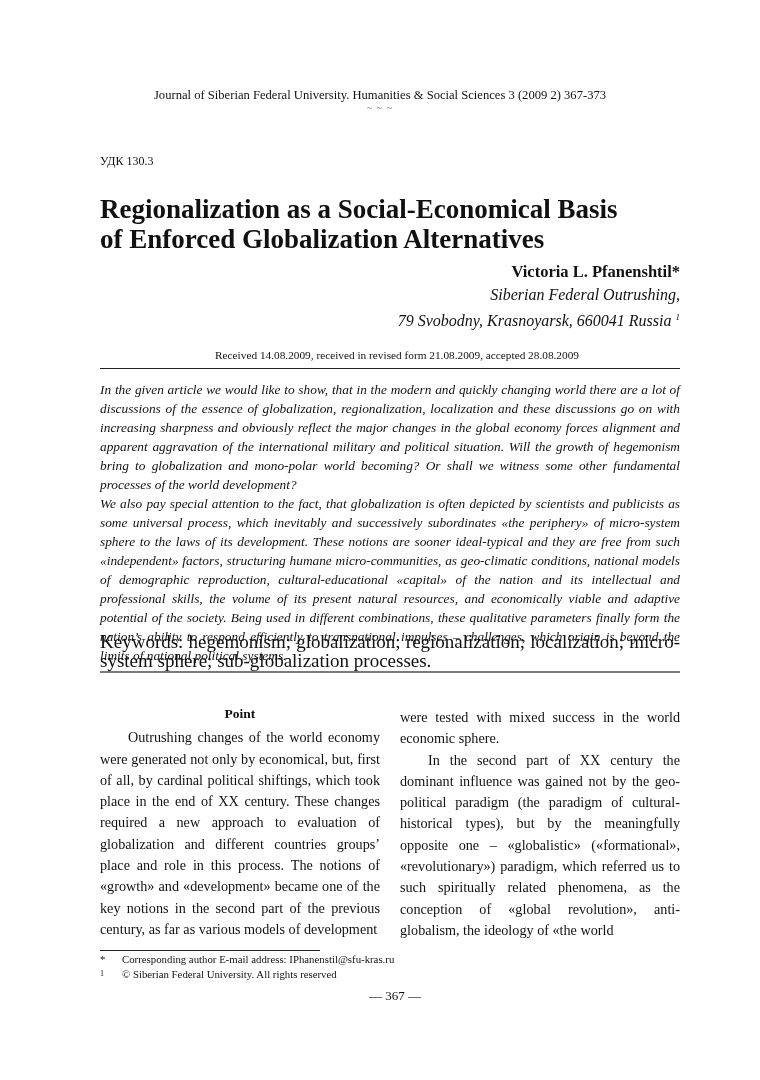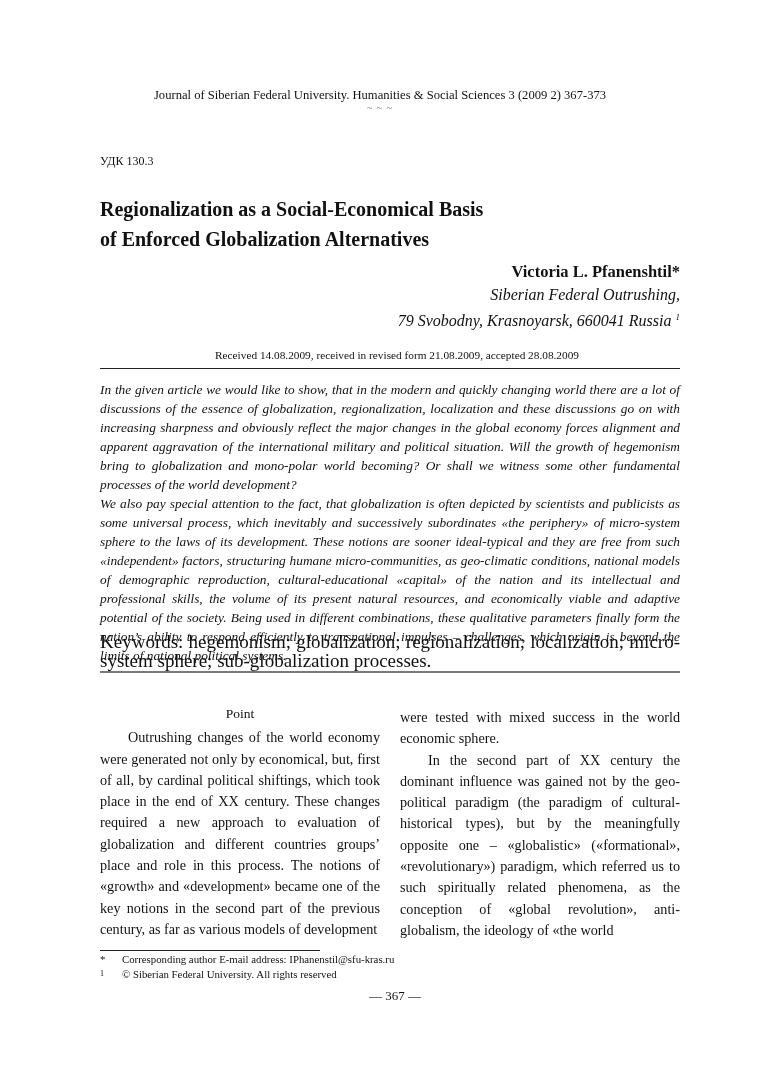--- a/index.html
+++ b/index.html
@@ -2,37 +2,37 @@
 <html><head>
 <meta charset="utf-8">
 <style>
   html, body { margin: 0; padding: 0; background: #ffffff; }
   body { width: 760px; height: 1080px; position: relative; overflow: hidden;
          font-family: "Liberation Serif", "DejaVu Serif", serif; color: #111; }
   .abs { position: absolute; }
   .journal { left: 0; width: 760px; top: 88px; text-align: center; font-size: 12.6px; }
   .tilde { left: 0; width: 760px; top: 102px; text-align: center; font-size: 10px; color: #777; letter-spacing: 1px; }
   .udk { left: 100px; top: 154px; font-size: 12px; }
-  .title { left: 100px; top: 194px; font-size: 20px; font-weight: bold; line-height: 30px; width: 560px; }
+  .title { left: 100px; top: 194px; font-size: 27px; font-weight: bold; line-height: 30px; width: 560px; }
   .author-block { right: 80px; top: 261px; text-align: right; font-size: 16px; line-height: 22.5px; }
   .author { font-weight: bold; font-size: 16.5px; }
   .aff { font-style: italic; }
   .aff sup { font-size: 9px; vertical-align: 6px; }
   .received { left: 0; width: 760px; top: 349px; text-align: center; font-size: 11.3px; padding-left: 34px; box-sizing: border-box; }
   .rule-top { left: 100px; width: 580px; top: 368px; height: 1px; background: #222; }
   .abstract { left: 100px; width: 580px; top: 380px; font-style: italic; font-size: 13.35px; line-height: 19px; text-align: justify; }
   .abstract p { margin: 0; }
   .keywords { left: 100px; width: 580px; top: 632px; font-size: 19px; line-height: 19px; text-align: justify; }
   .rule-bottom { left: 100px; width: 580px; top: 671px; height: 2px; background: #7a7a7a; }
   .col { width: 280px; font-size: 14.2px; line-height: 21.3px; text-align: justify; }
   .col-left { left: 100px; top: 703px; }
   .col-right { left: 400px; top: 707px; }
   .col p { margin: 0; }
   .indent { text-indent: 28px; }
-  .section-head { text-align: center; font-weight: normal; font-size: 13.5px; margin-bottom: 3px !important; }
+  .section-head { text-align: center; font-weight: bold; font-size: 13.5px; margin-bottom: 3px !important; }
   .fn-rule { left: 100px; width: 220px; top: 950px; height: 1px; background: #222; }
   .footnotes { left: 100px; top: 952px; font-size: 10.8px; line-height: 14.5px; }
   .fn-row { display: flex; }
   .fn-mark { width: 22px; }
   .pageno { left: 0; width: 760px; top: 988px; text-align: center; font-size: 13px; padding-left: 30px; box-sizing: border-box; }
 </style>
 </head>
 <body>
 
 <div class="abs journal">Journal of  Siberian Federal University.  Humanities &amp; Social Sciences 3 (2009 2) 367-373</div>

